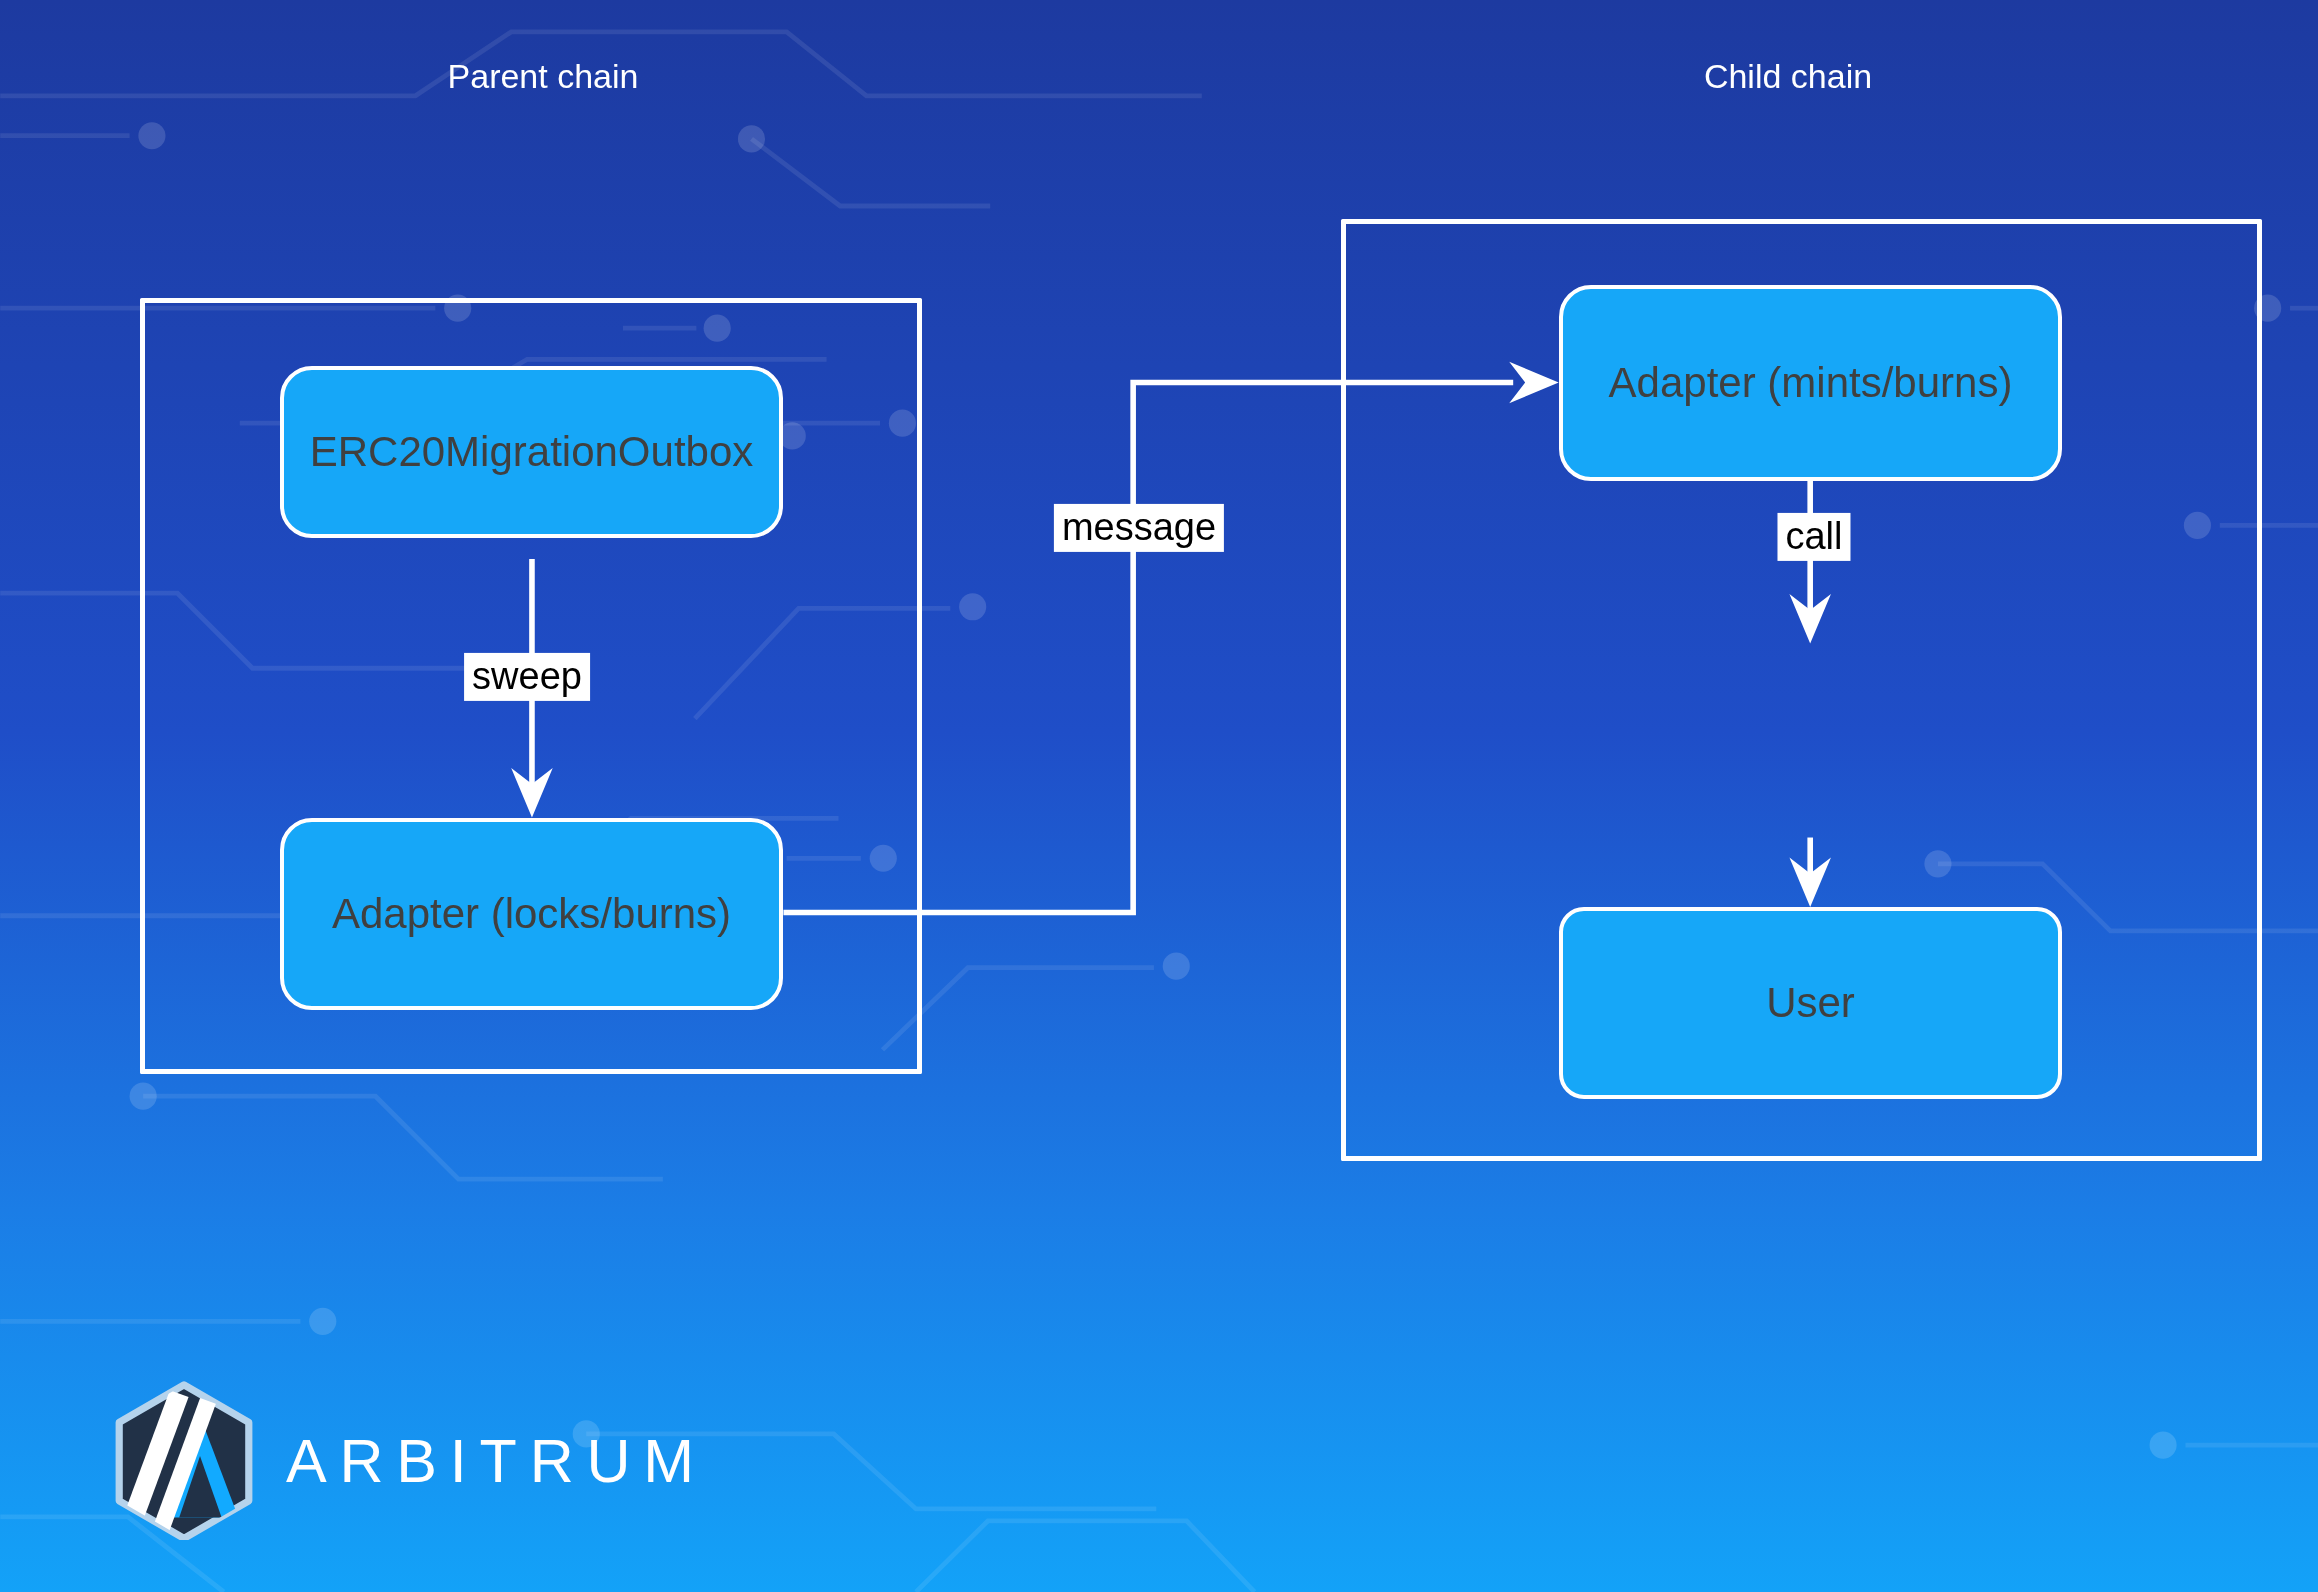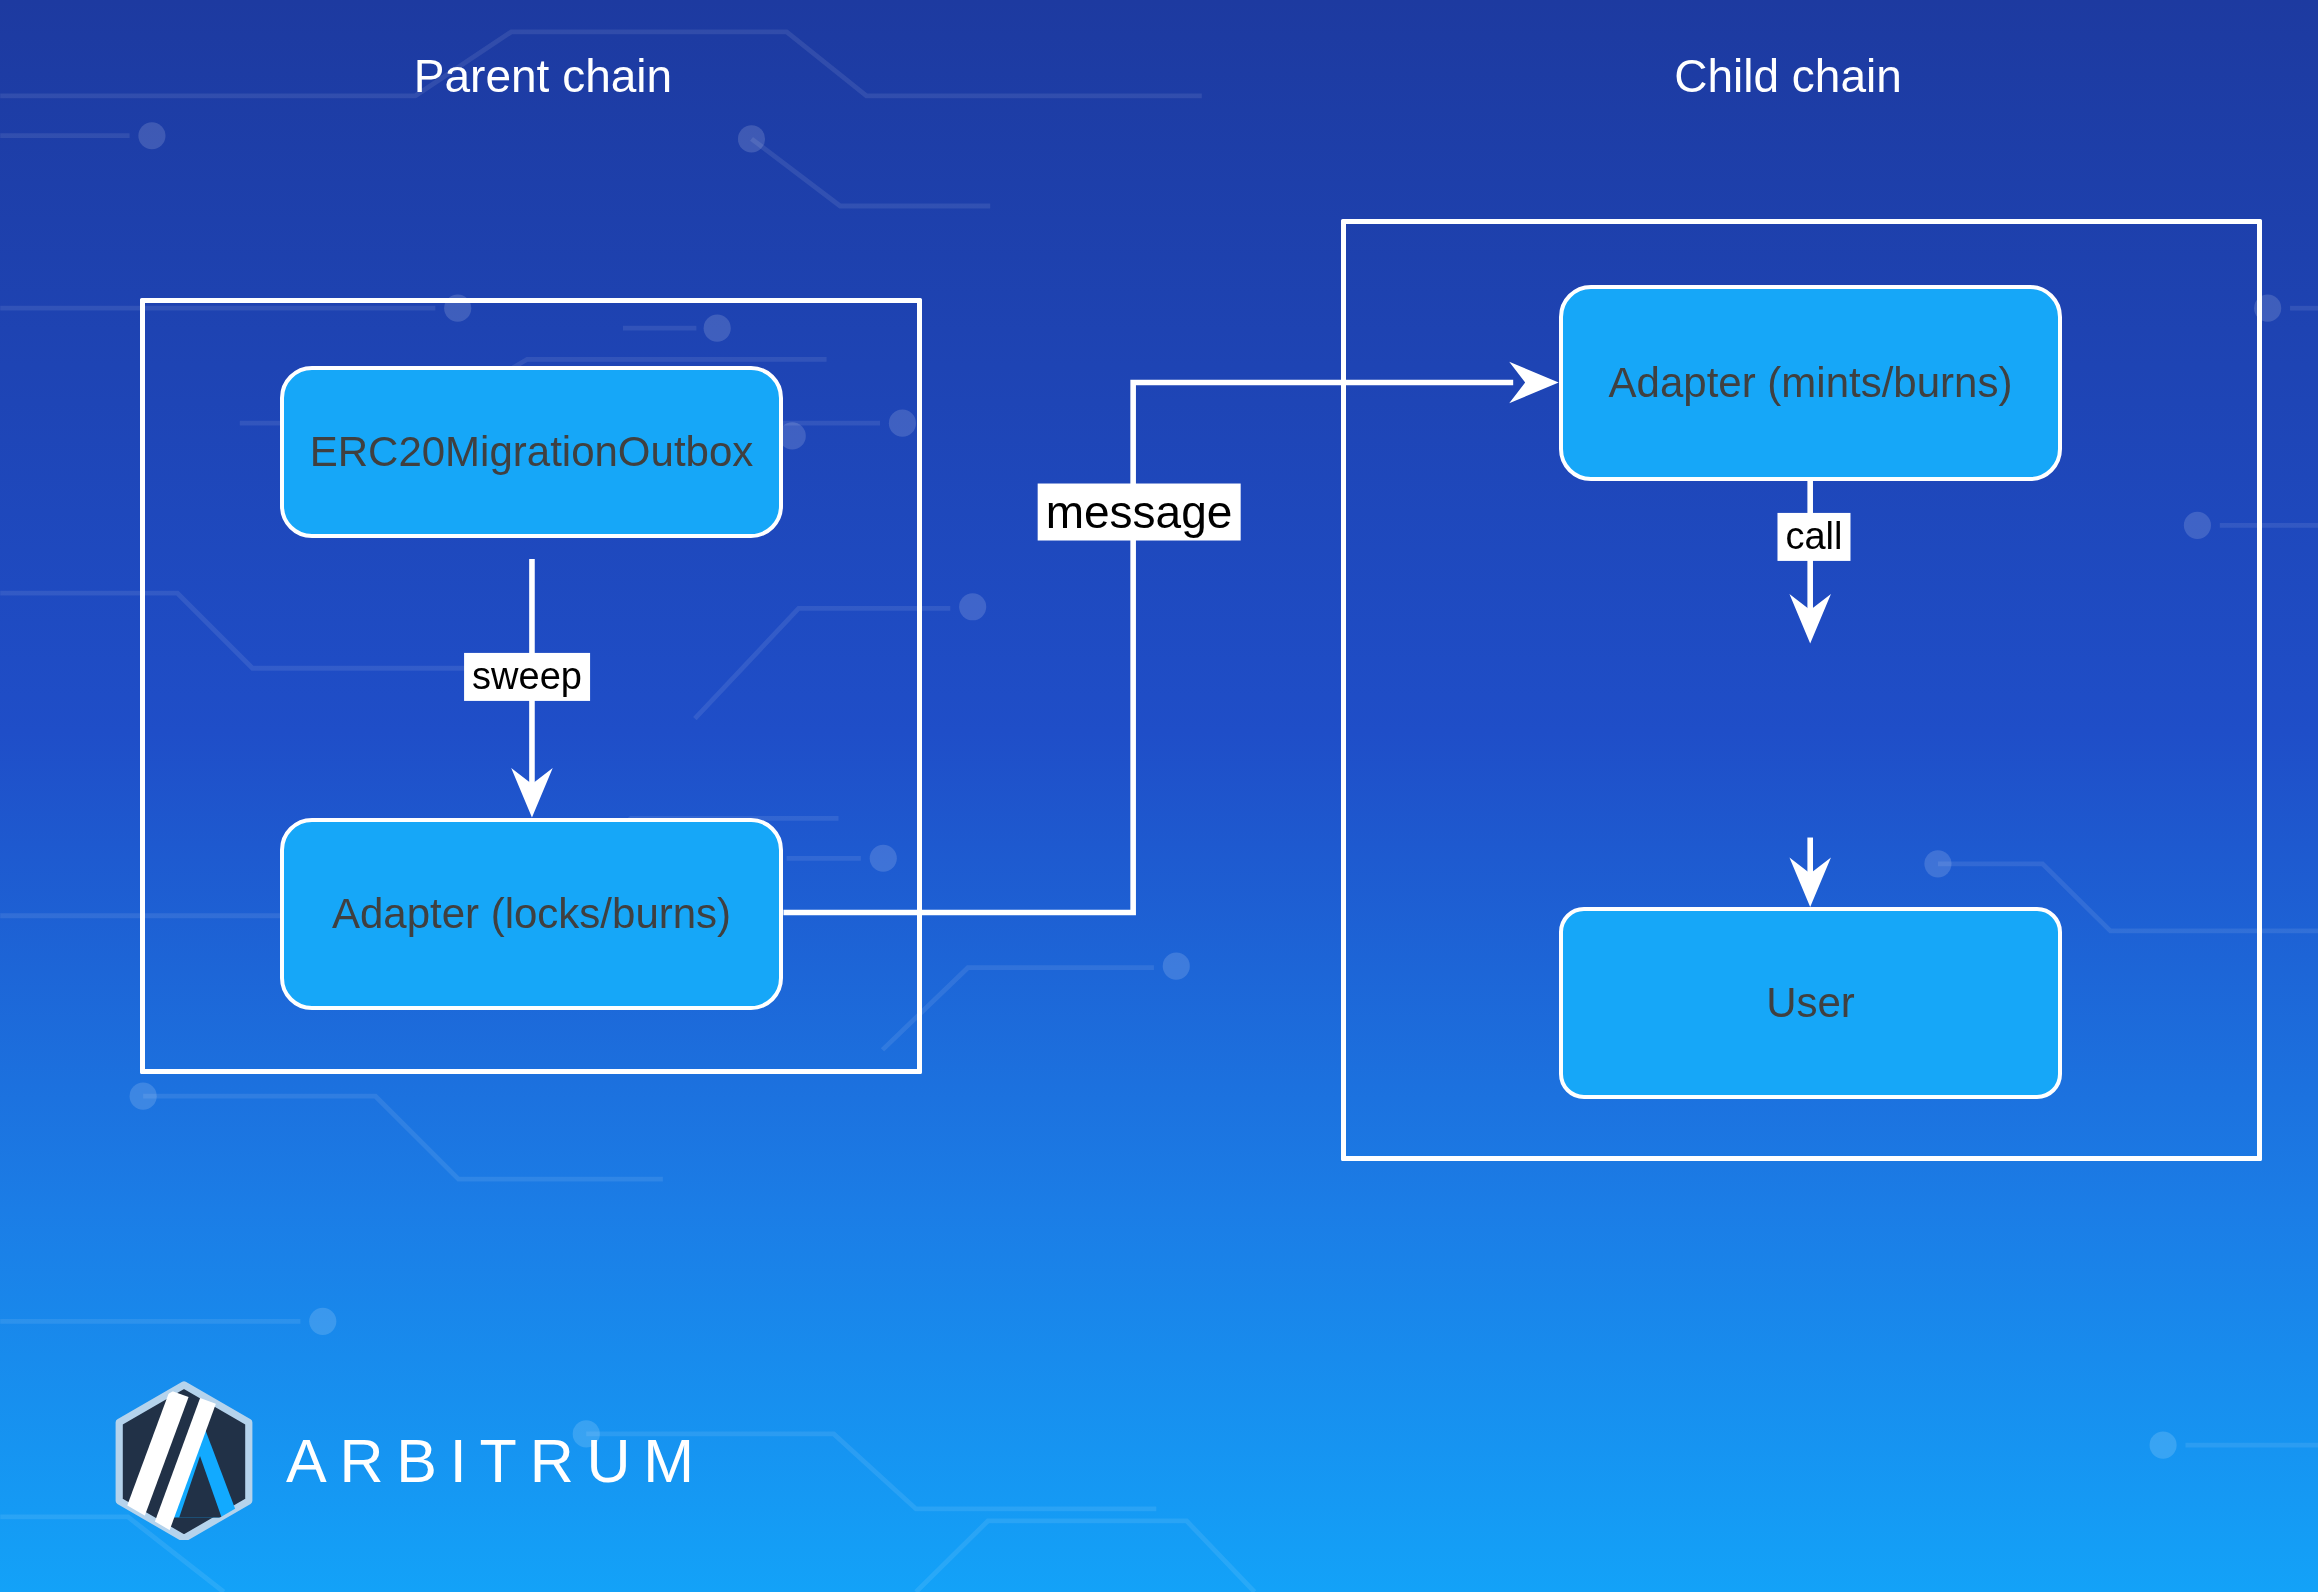--- a/index.html
+++ b/index.html
@@ -23,21 +23,21 @@
     box-sizing: border-box;
     border-radius: 1.6px;
   }
   .parent-group { left: 140px; top: 298px; width: 782px; height: 776px; }
   .child-group  { left: 1341px; top: 219px; width: 921px; height: 942px; }
   
   .chain-title {
     position: absolute;
     transform: translateX(-50%);
     color: #ffffff;
-    font-size: 46px;
+    font-size: 34px;
     line-height: 51px;
     white-space: nowrap;
   }
   .parent-title { left: 543px; top: 51px; }
   .child-title  { left: 1788px; top: 51px; }
   
   .node {
     position: absolute;
     box-sizing: border-box;
     background: #16a7f8;
@@ -62,21 +62,21 @@
     position: absolute;
     transform: translate(-50%, -50%);
     background: #ffffff;
     color: #000000;
     font-size: 38px;
     line-height: 1.1;
     padding: 3.2px 8px;
     white-space: nowrap;
   }
   .label-sweep   { left: 527px;  top: 677px; }
-  .label-message { left: 1139px; top: 512px; font-size: 46px; }
+  .label-message { left: 1139px; top: 528px; font-size: 38px; }
   .label-call    { left: 1814px; top: 537px; }
   
   .logo-icon {
     position: absolute;
     left: 112px; top: 1380px;
     width: 144px; height: 160px;
   }
   .wordmark {
     position: absolute;
     left: 286px; top: 1426px;

